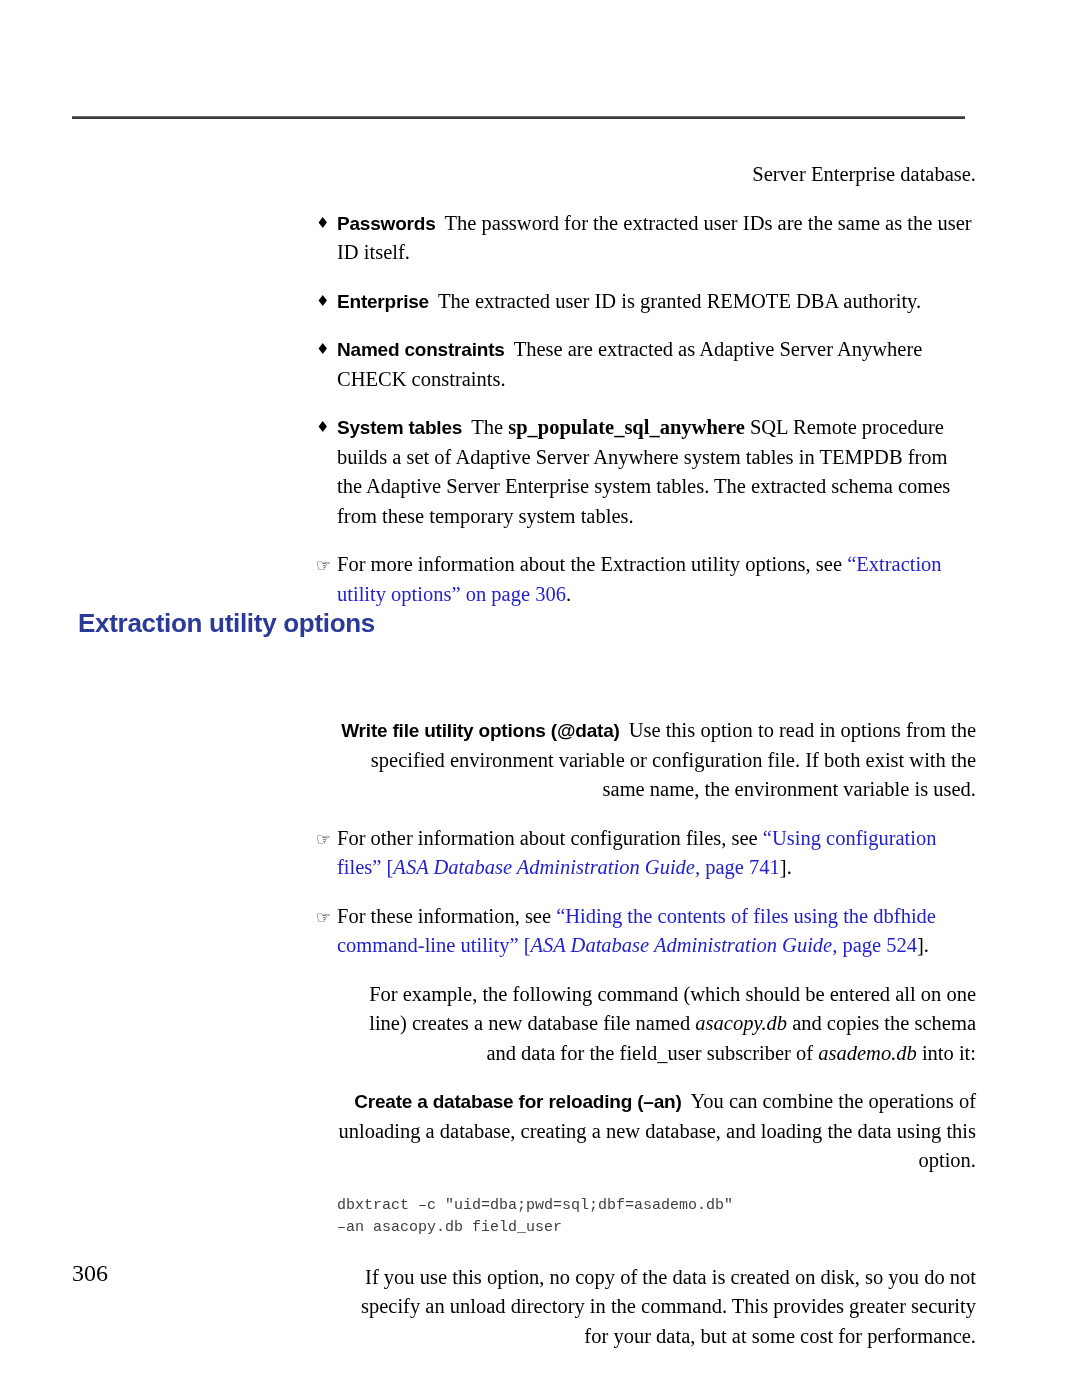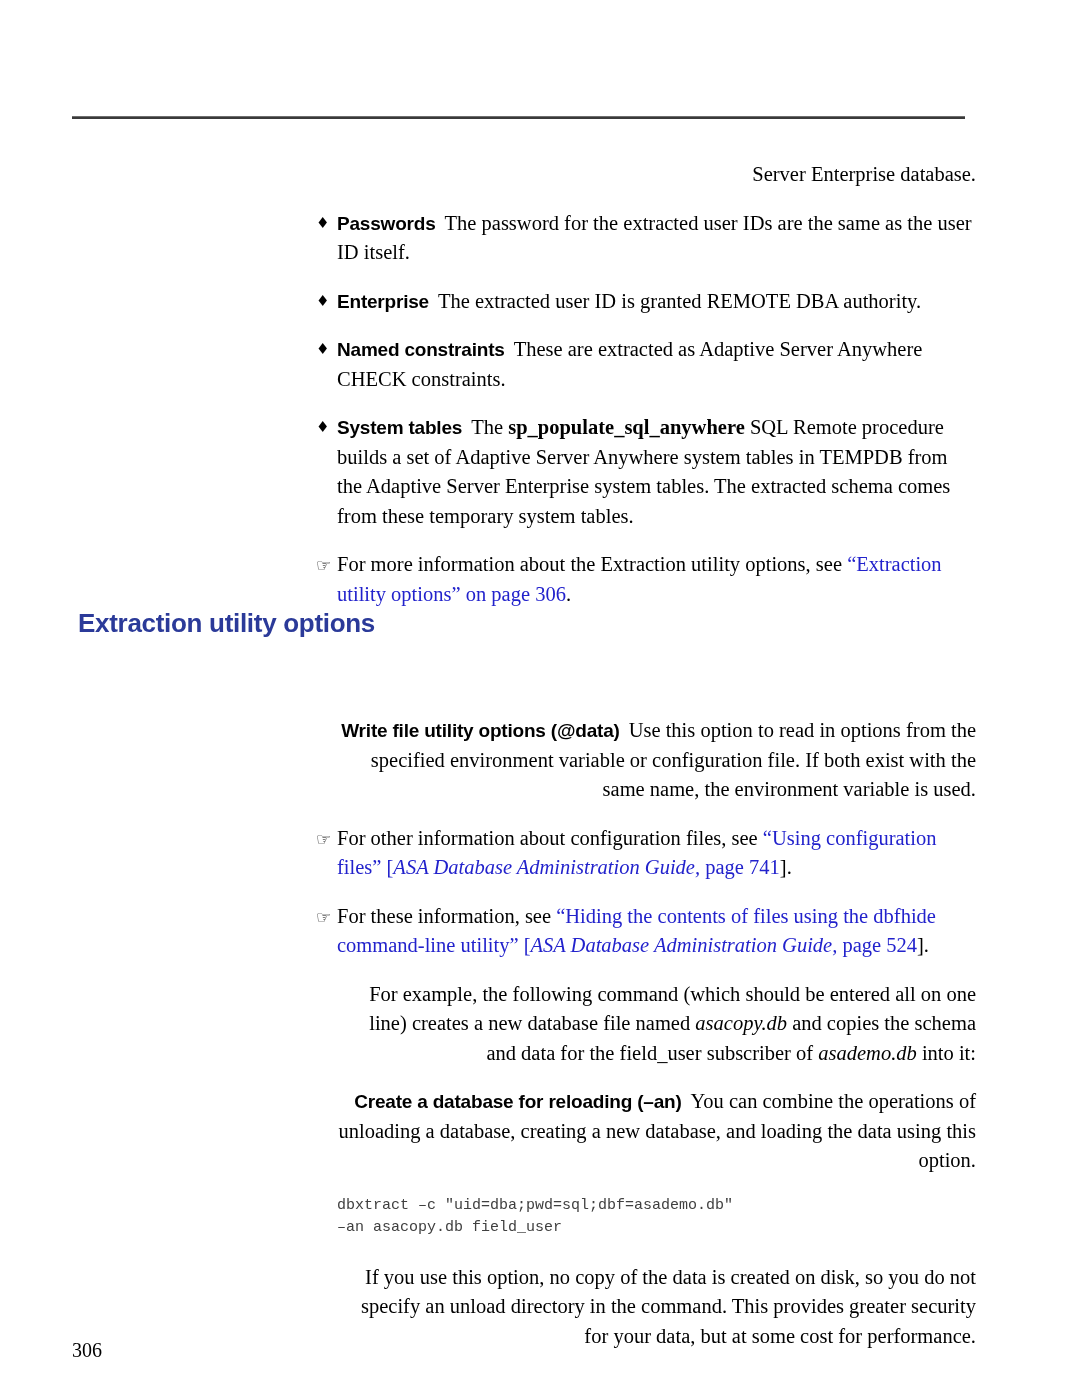--- a/index.html
+++ b/index.html
@@ -128,22 +128,22 @@
     margin-left: 21px;
     margin-top: 4px;
     margin-bottom: 24px;
     white-space: pre;
   }
 
   
   .folio {
     position: absolute;
     left: 72px;
-    top: 1336px;
-    font-size: 20px;
+    top: 1259px;
+    font-size: 24px;
     line-height: 28px;
     color: #000000;
   }
 </style>
 </head>
 <body>
 
 <div class="page">
 
   <div class="top-rule"></div>

